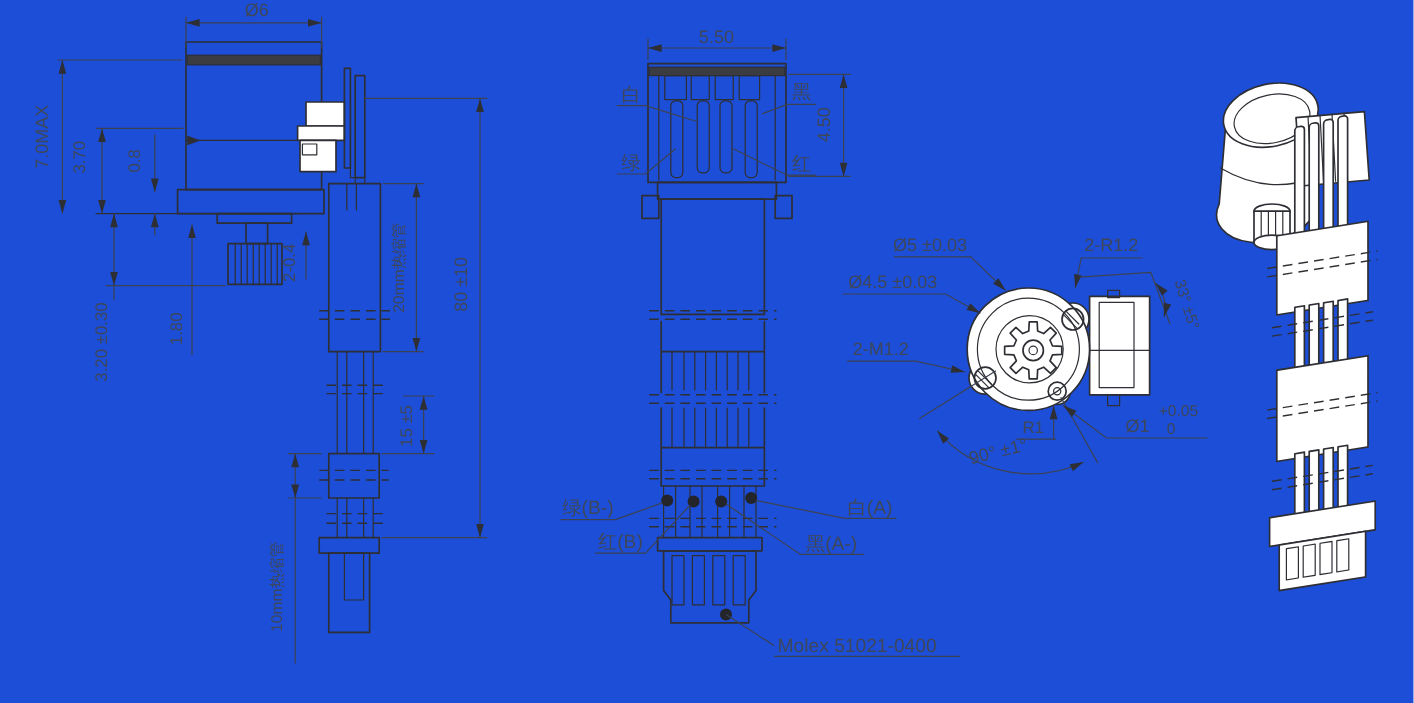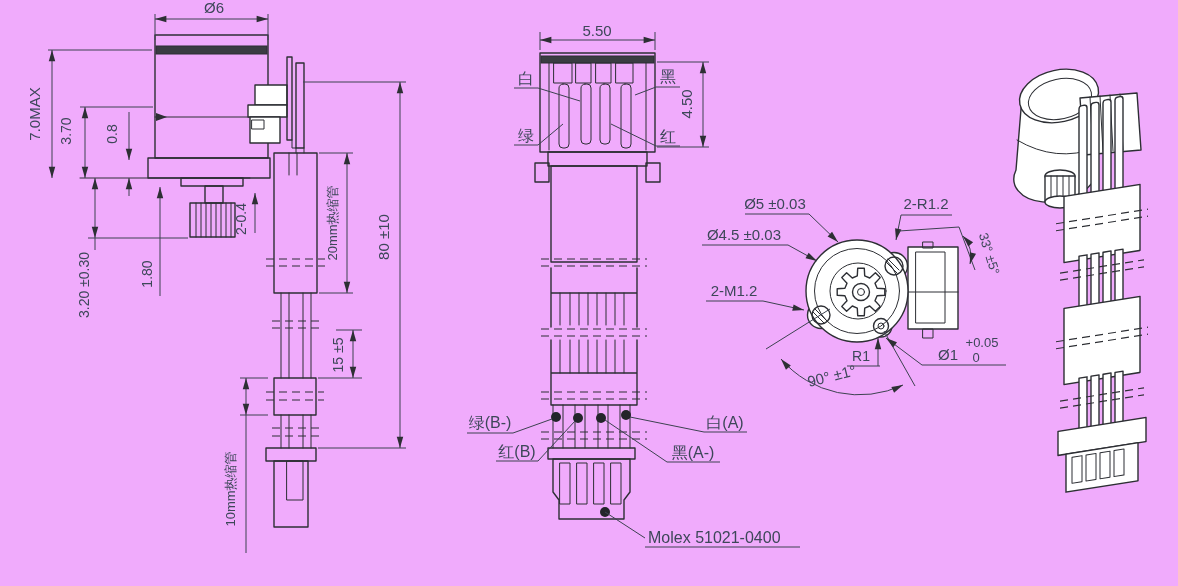--- a/index.html
+++ b/index.html
@@ -1,16 +1,16 @@
 <!DOCTYPE html>
 <html><head>
 <meta charset="utf-8">
 <style>
   html,body{margin:0;padding:0;background:#ffffff;}
-  .stage{width:1178px;height:586px;background:#f0abfc;position:relative;overflow:hidden;}
+  .stage{width:1178px;height:586px;background:#1d4ed8;position:relative;overflow:hidden;}
   svg{display:block;}
   .ln  {stroke:#2d2f34;stroke-width:1.4;fill:none;stroke-linecap:round;stroke-linejoin:round;}
   .lnw {stroke:#2d2f34;stroke-width:1.4;fill:#ffffff;stroke-linejoin:round;}
   .thin{stroke-width:1;}
   .dim {stroke:#3c4250;stroke-width:1;fill:none;}
   .dsh {stroke:#2d2f34;stroke-width:1.2;fill:none;stroke-dasharray:8 5;}
   .dot {fill:#23252a;stroke:none;}
   .dk  {fill:#3a3c42;stroke:#2d2f34;stroke-width:1;}
   .arrf{fill:#2d2f34;stroke:none;}
   text{font-family:"Liberation Sans","DejaVu Sans",sans-serif;fill:#3d4759;}

